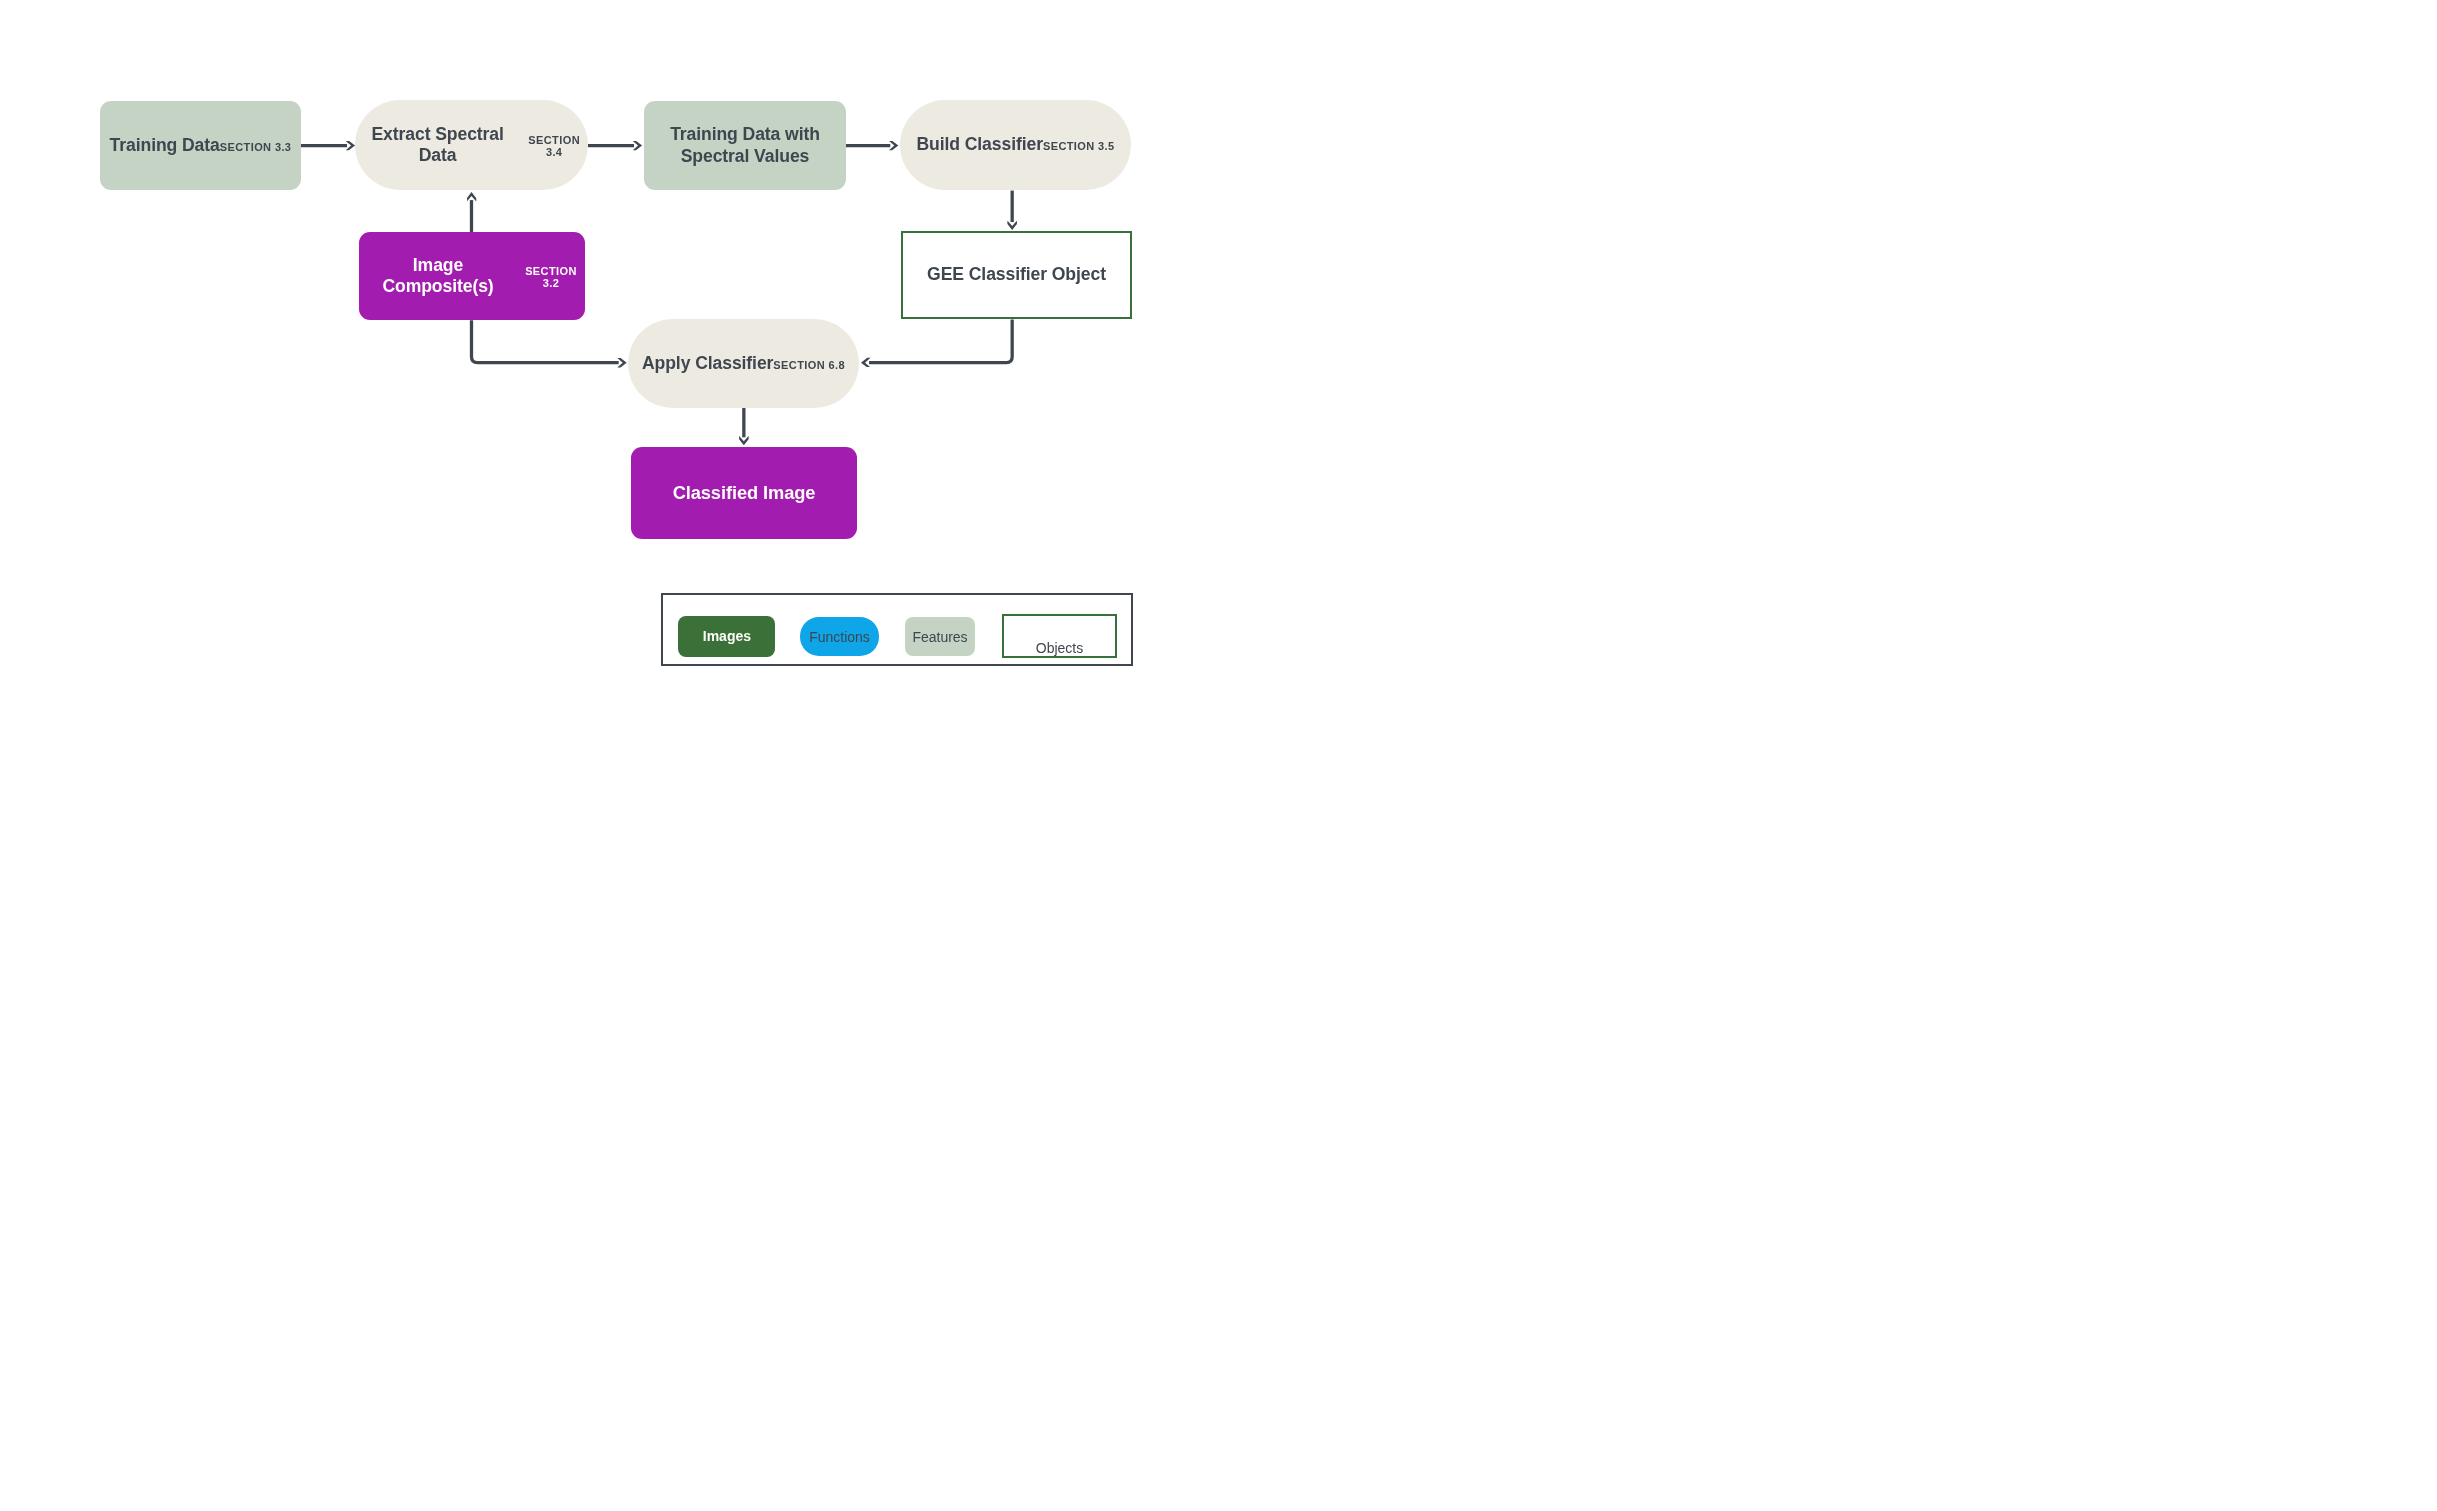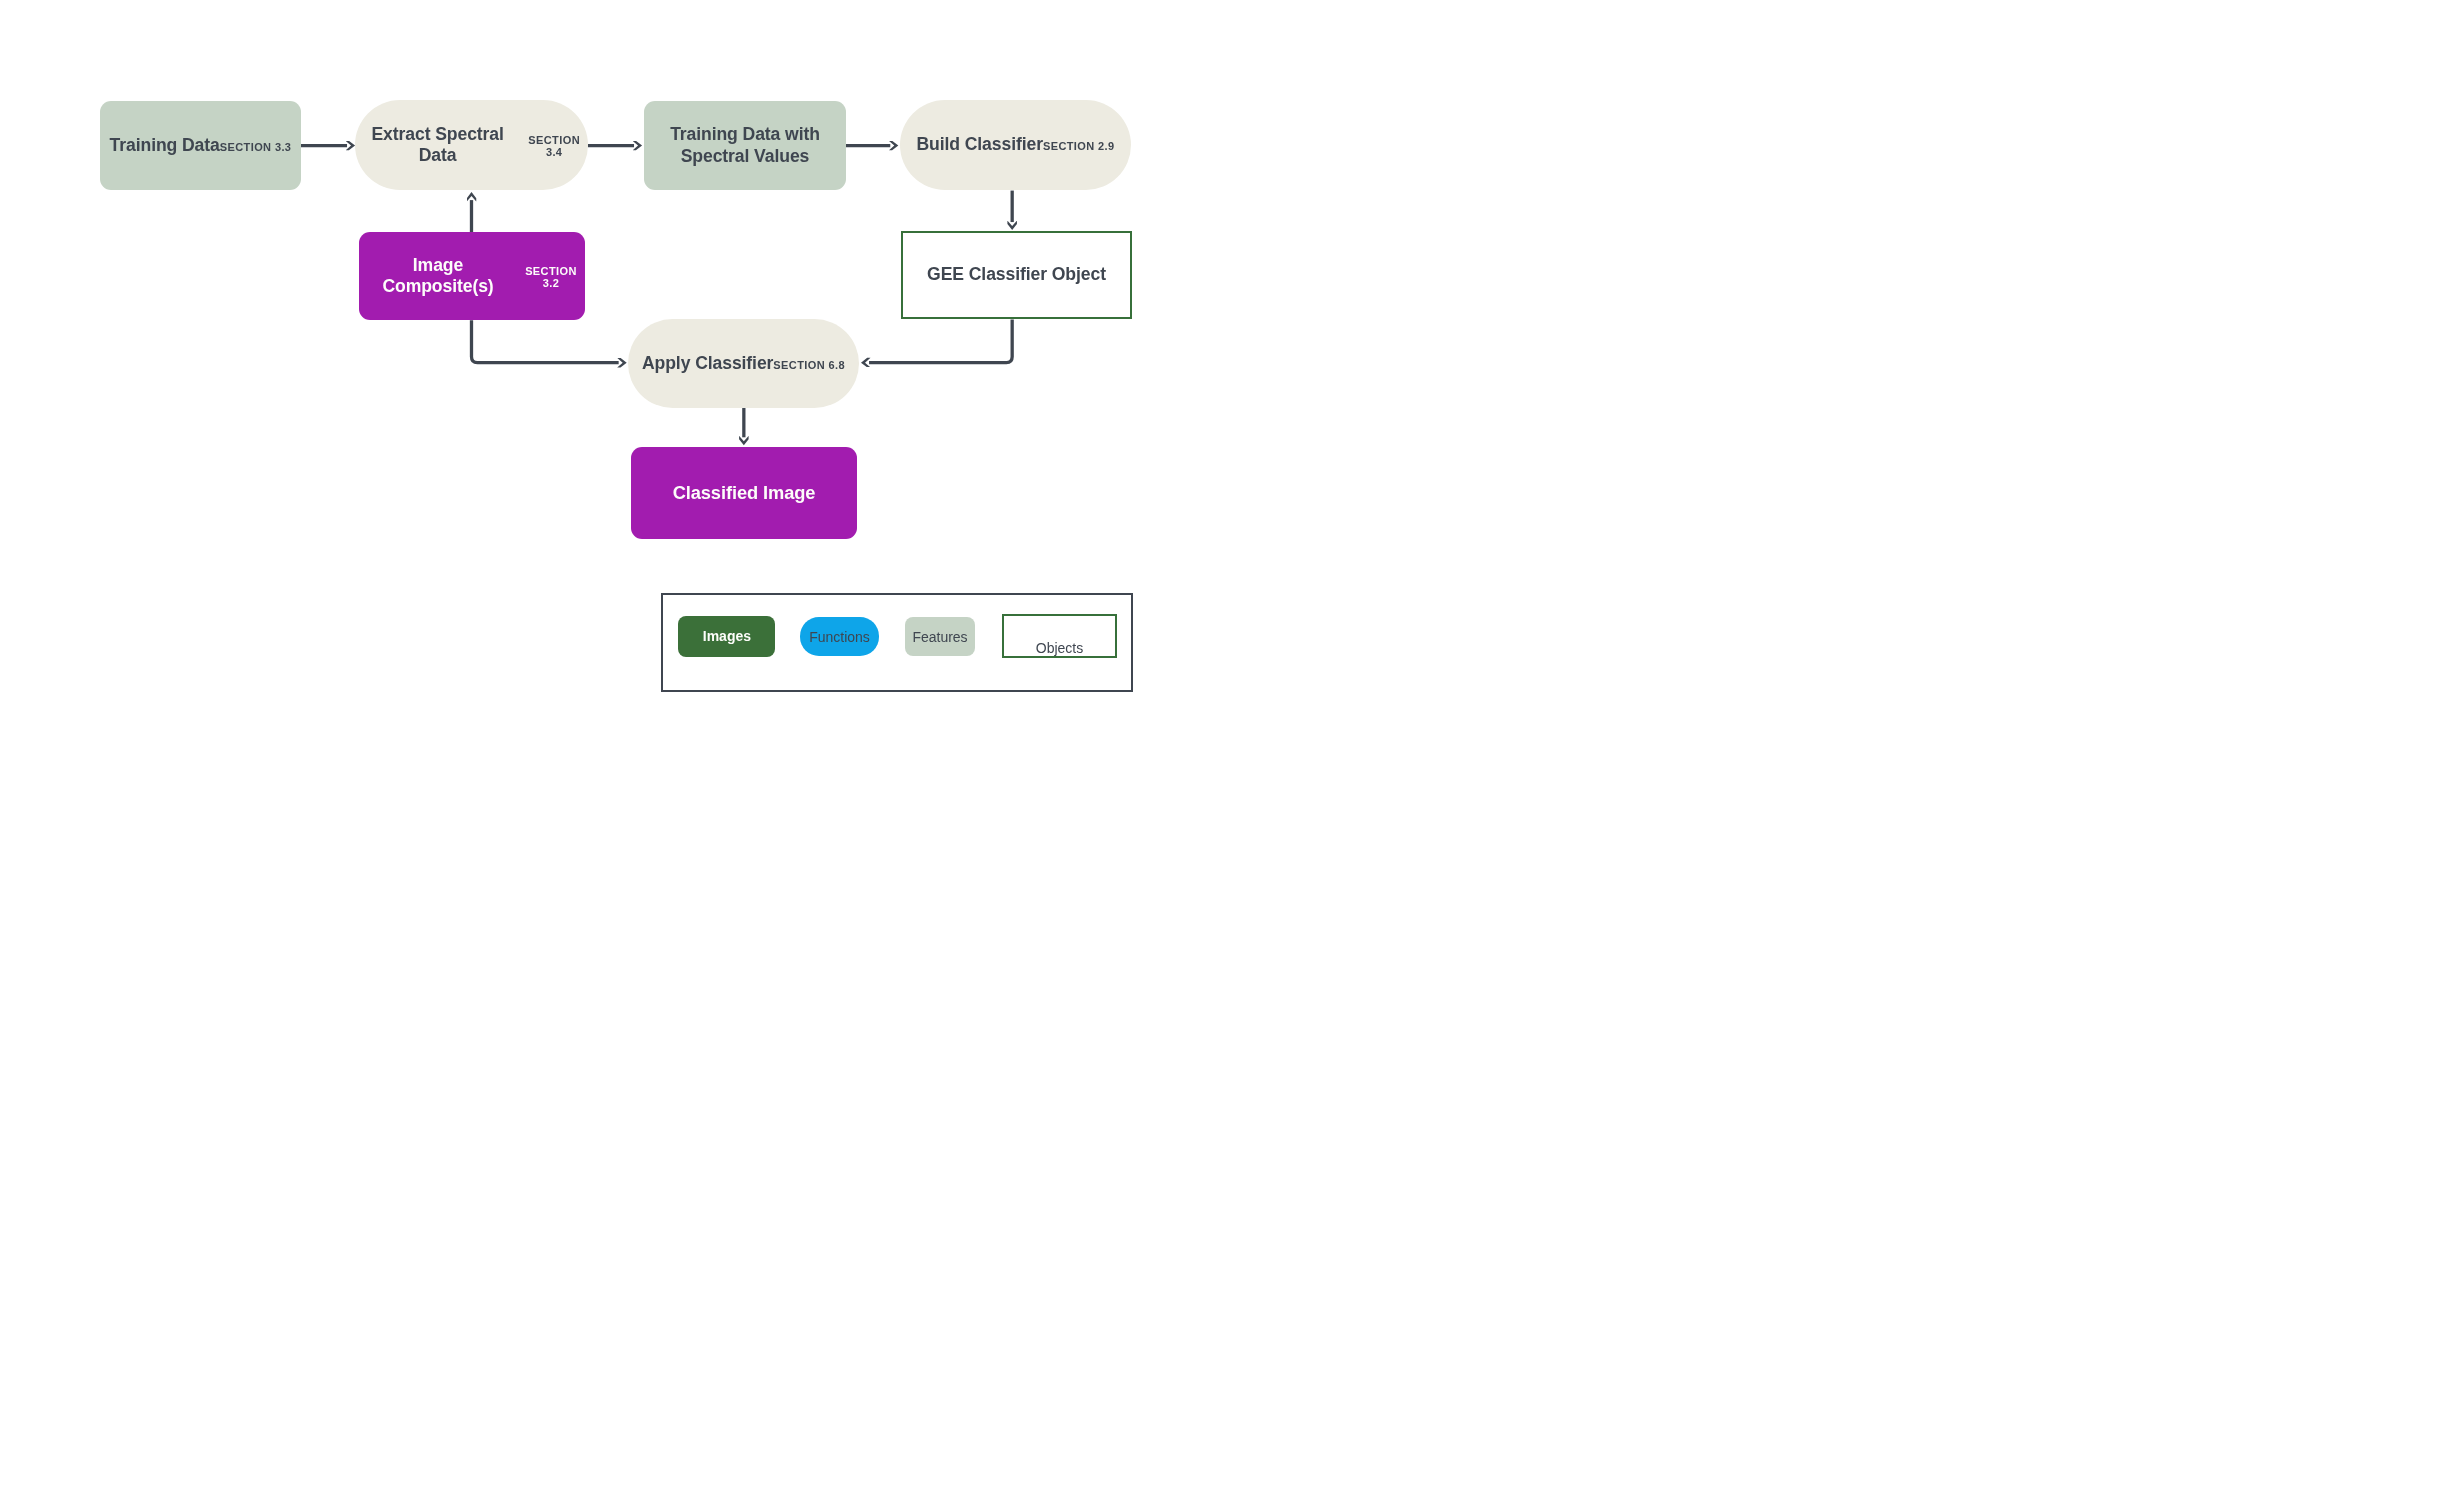--- a/index.html
+++ b/index.html
@@ -58,21 +58,21 @@
     position: absolute;
     left: 0; top: 0;
     width: 1219px;
     height: 756px;
     pointer-events: none;
   }
 
   .legend {
     position: absolute;
     left: 661px; top: 593px;
-    width: 472px; height: 99px;
+    width: 472px; height: 73px;
     border: 2.2px solid #3f4650;
     box-sizing: border-box;
     background: #ffffff;
   }
   .legend-item {
     position: absolute;
     display: flex;
     align-items: center;
     justify-content: center;
     box-sizing: border-box;
@@ -120,21 +120,21 @@
     <div class="node-title">Extract Spectral Data</div>
     <div class="node-sub">SECTION 3.4</div>
   </div>
 
   <div class="node type-features n-train-spectral">
     <div class="node-title">Training Data with Spectral Values</div>
   </div>
 
   <div class="node type-functions n-build">
     <div class="node-title">Build Classifier</div>
-    <div class="node-sub">SECTION 2.9</div>
+    <div class="node-sub">SECTION 3.5</div>
   </div>
 
   <div class="node type-images n-image-comp">
     <div class="node-title">Image Composite(s)</div>
     <div class="node-sub">SECTION 3.2</div>
   </div>
 
   <div class="node type-objects n-gee">
     <div class="node-title">GEE Classifier Object</div>
   </div>

